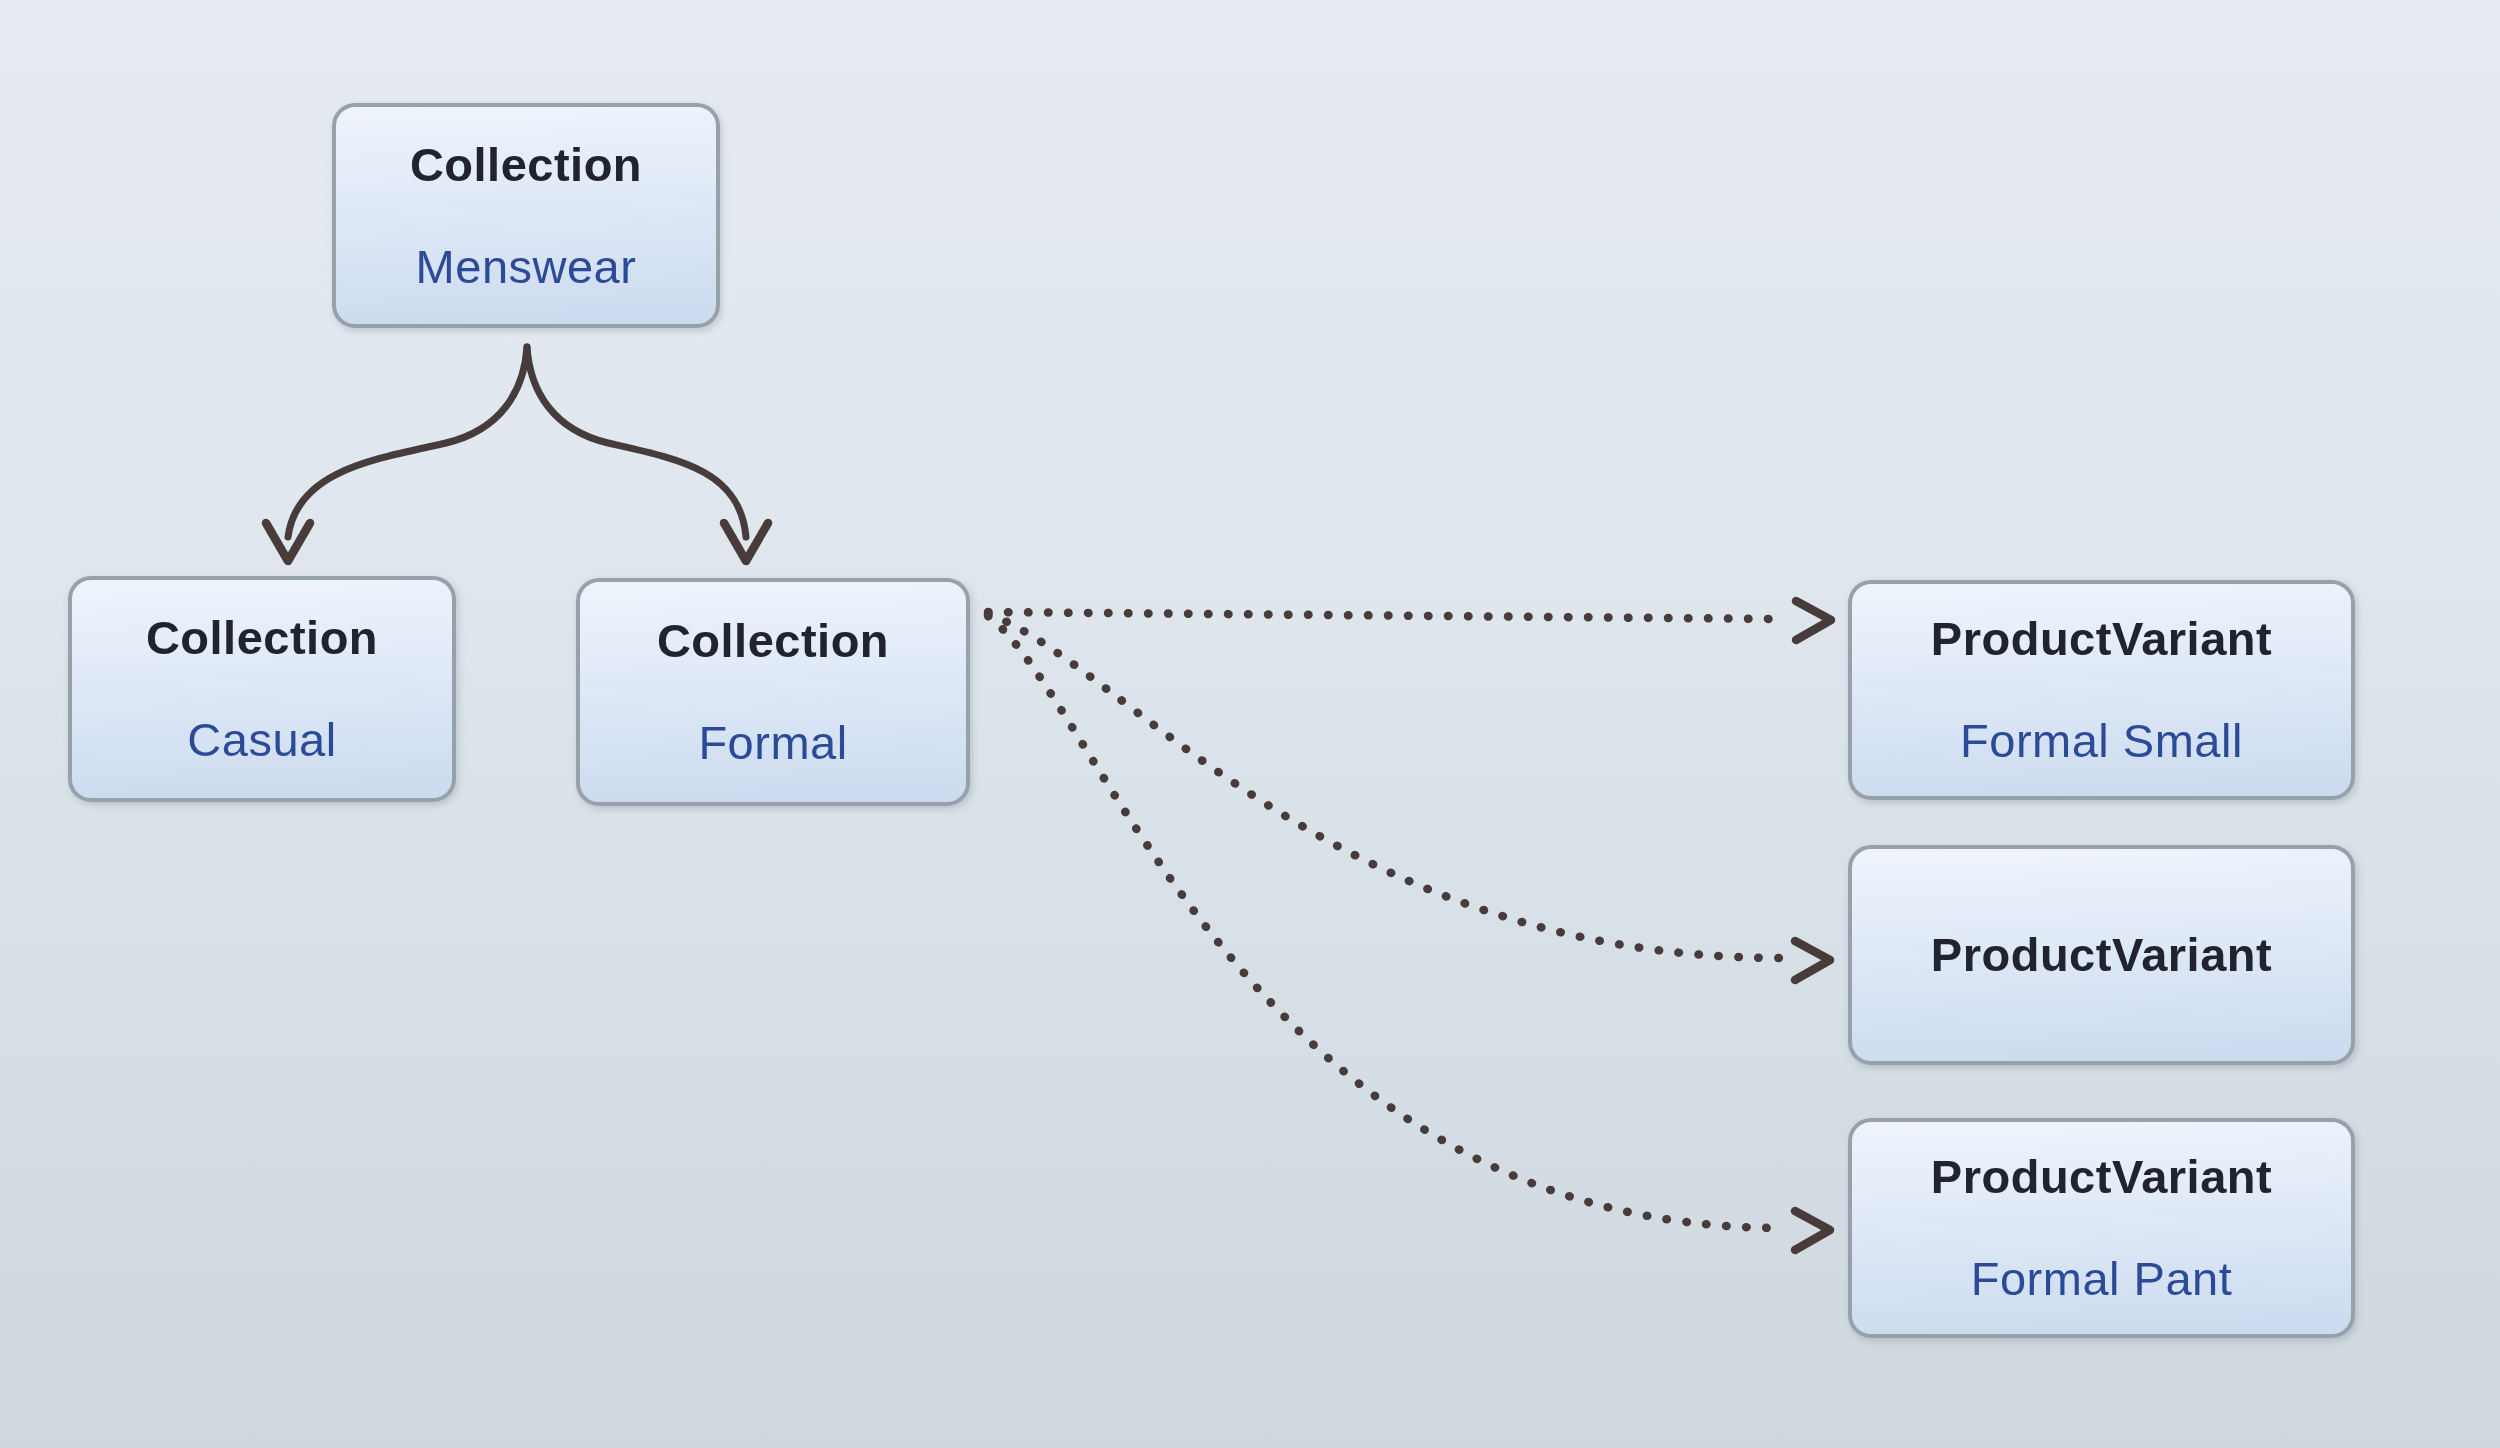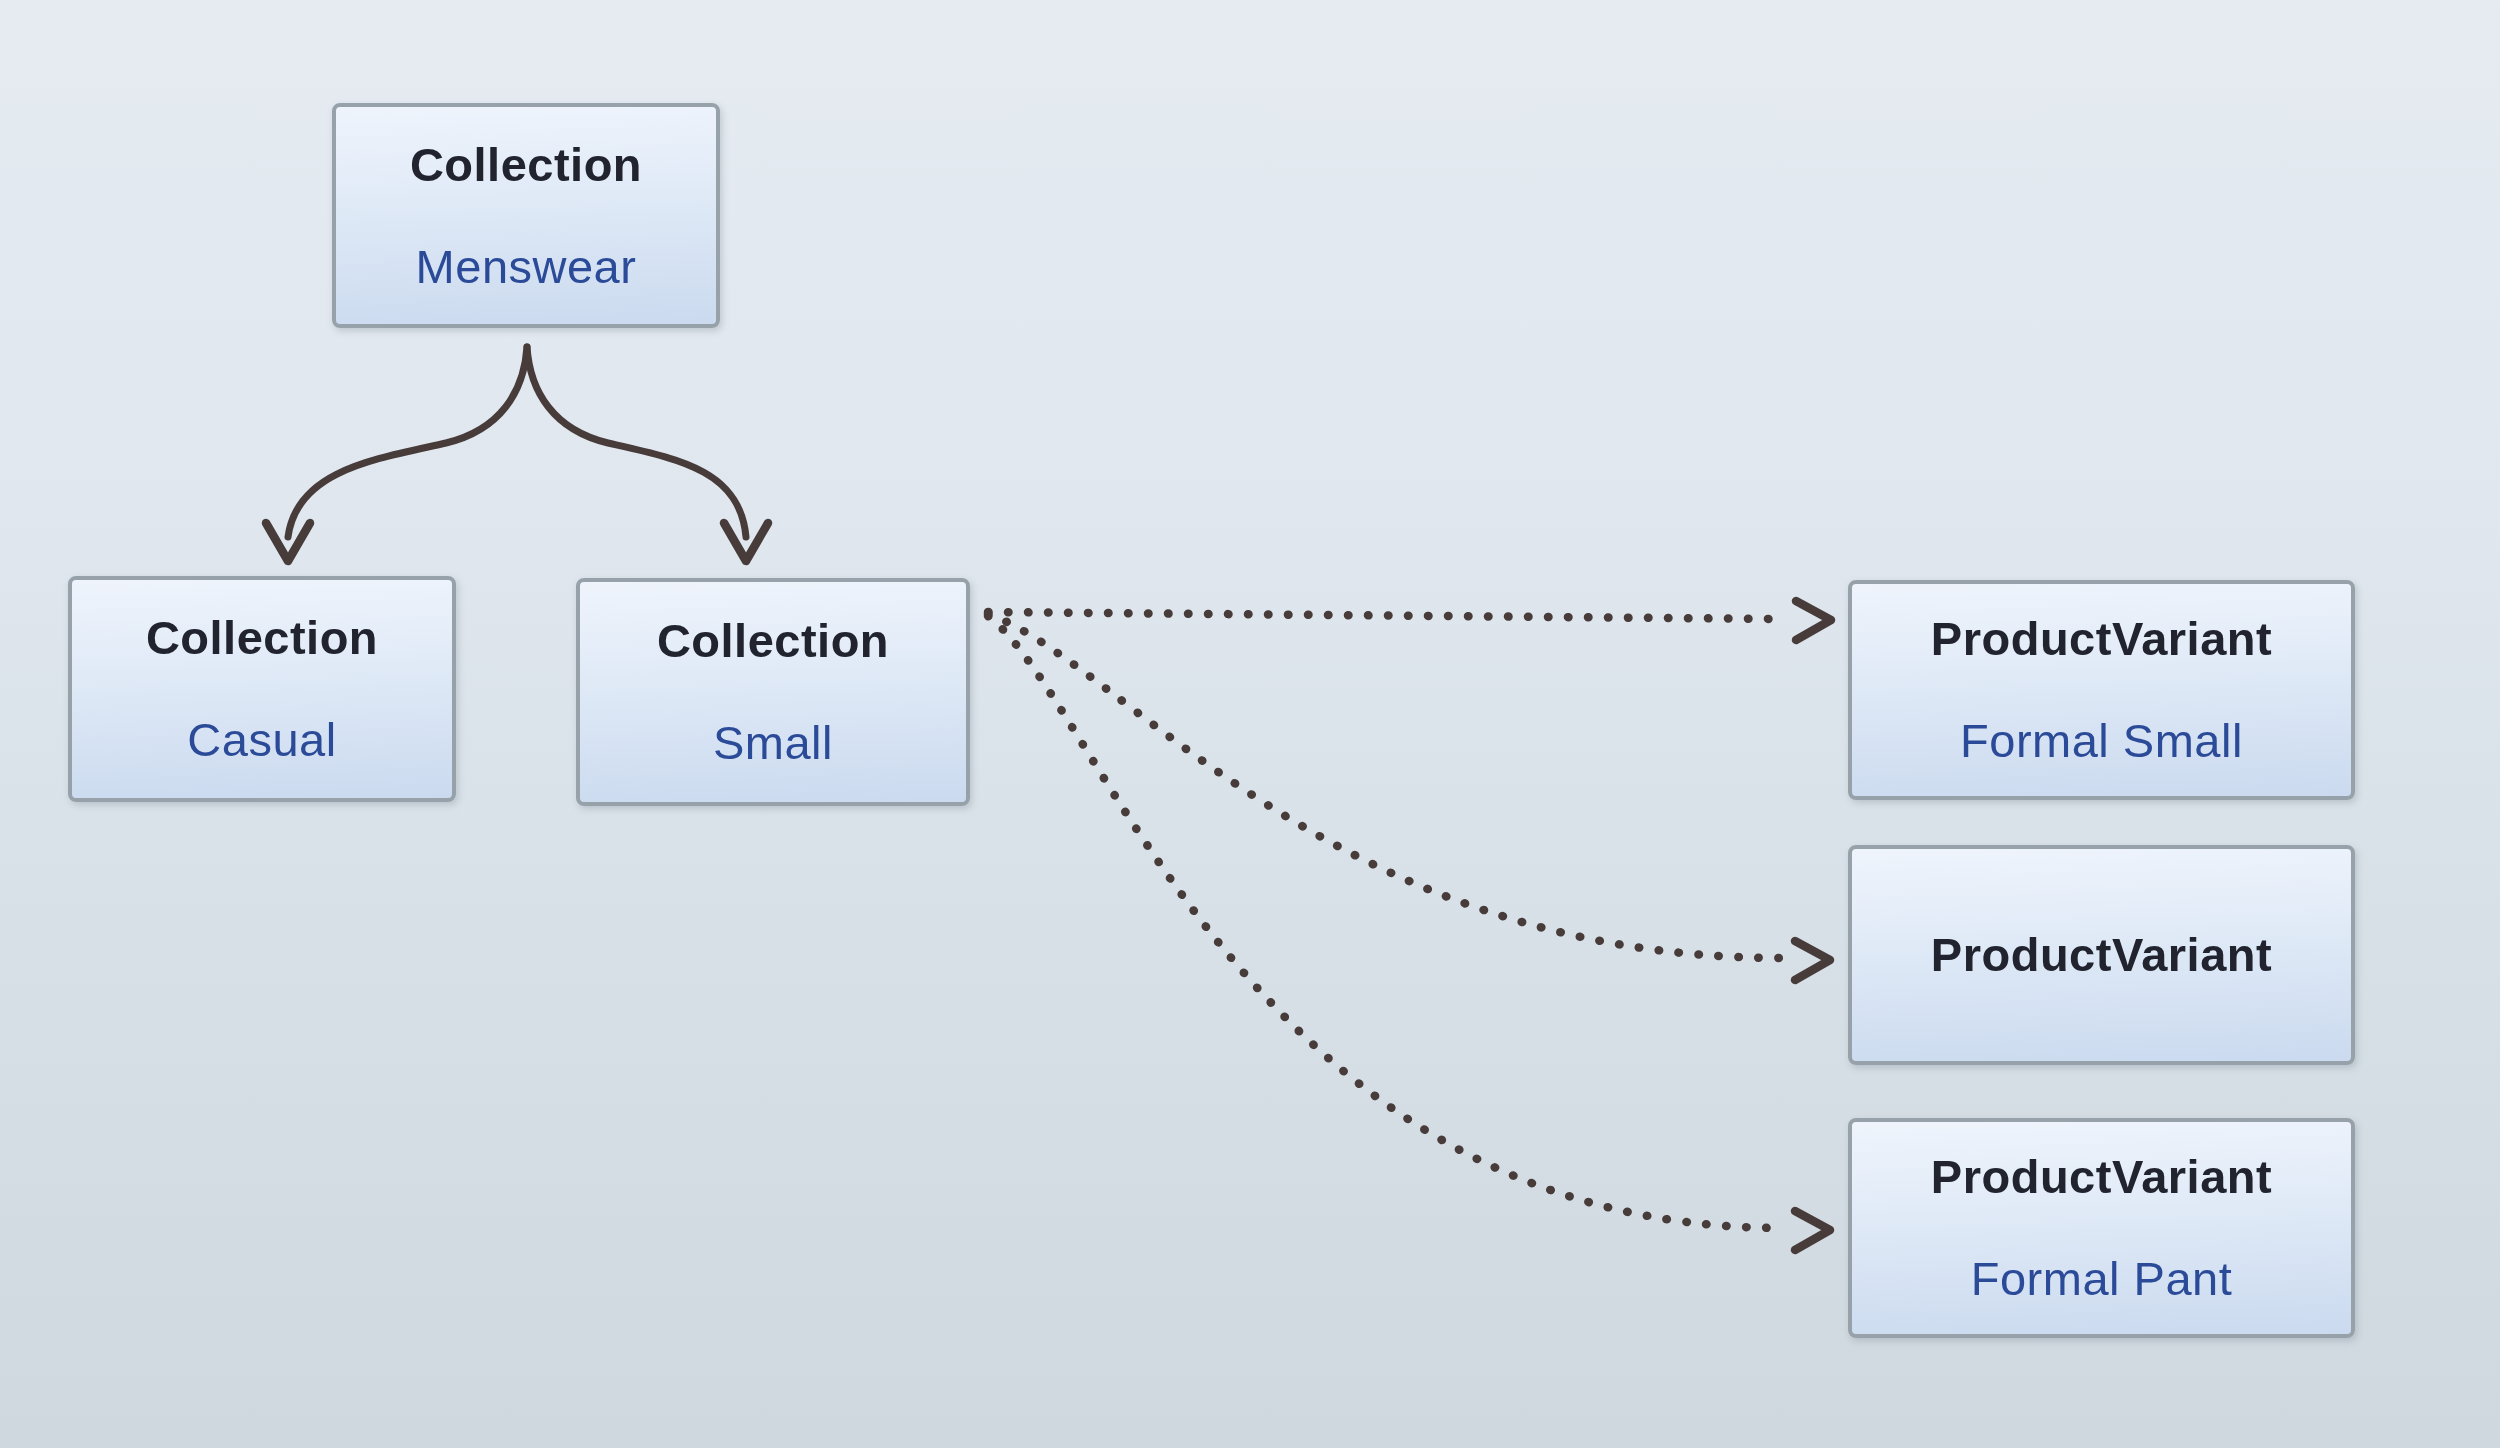--- a/index.html
+++ b/index.html
@@ -23,21 +23,21 @@
     background:linear-gradient(180deg,var(--background-top) 0%,#e0e7ee 35%,#d6dfe6 70%,var(--background-bottom) 100%);
   }
   svg.edges{position:absolute;left:0;top:0;width:2500px;height:1448px;}
   svg.edges path{fill:none;stroke:var(--edge);stroke-linecap:round;stroke-linejoin:round;}
   path.solid{stroke-width:7px;}
   path.head{stroke-width:8.5px;}
   path.dotted{stroke-width:8.5px;stroke-dasharray:0.5 19.5;}
   .node{
     position:absolute;box-sizing:border-box;
     border:4px solid var(--node-border);
-    border-radius:8px;
+    border-radius:23px;
     background:linear-gradient(178deg,var(--node-fill-top) 0%,var(--node-fill-mid) 50%,var(--node-fill-bottom) 100%);
     box-shadow:2px 3px 7px rgba(110,122,134,0.30);
     display:flex;flex-direction:column;align-items:center;justify-content:center;
     gap:56px;
     text-align:right;
   }
   .node .ntype{
     font-size:47px;font-weight:bold;line-height:46px;
     color:var(--node-type-text);letter-spacing:0.5px;
   }
@@ -84,21 +84,21 @@
     <div class="nname">Menswear</div>
   </div>
 
   <div class="node" style="left:68px;top:576px;width:388px;height:226px">
     <div class="ntype">Collection</div>
     <div class="nname">Casual</div>
   </div>
 
   <div class="node" style="left:576px;top:578px;width:394px;height:228px">
     <div class="ntype">Collection</div>
-    <div class="nname">Small</div>
+    <div class="nname">Formal</div>
   </div>
 
   <div class="node" style="left:1848px;top:580px;width:507px;height:220px">
     <div class="ntype">ProductVariant</div>
     <div class="nname">Formal Small</div>
   </div>
 
   <div class="node" style="left:1848px;top:845px;width:507px;height:220px">
     <div class="ntype">ProductVariant</div>
   </div>

